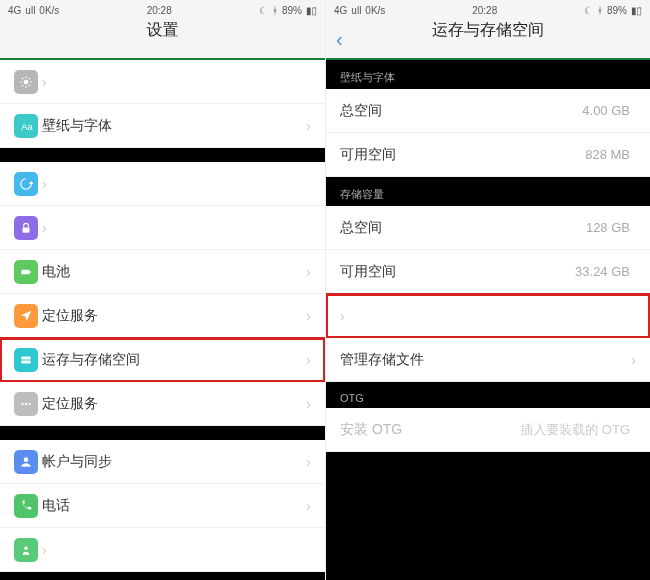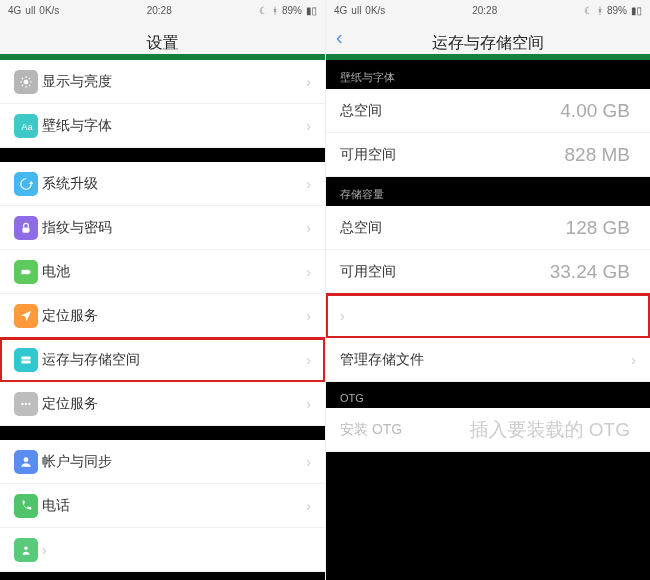--- a/index.html
+++ b/index.html
@@ -2,31 +2,31 @@
 <html><head>
 <meta charset="utf-8">
 <style>
 *{box-sizing:border-box;margin:0;padding:0;font-family:-apple-system,"Helvetica Neue",Arial,sans-serif}
 body{width:650px;height:580px;background:#fff;overflow:hidden}
 .screens{display:flex;width:650px;height:580px}
 .screen{width:325px;height:580px;background:#000000;display:flex;flex-direction:column;overflow:hidden}
 .screen+.screen{border-left:1px solid #eee}
 .status-bar{height:20px;display:flex;align-items:center;justify-content:space-between;padding:0 8px;font-size:10px;color:#555;background:#f5f5f5}
 .status-left,.status-right{display:flex;align-items:center;gap:4px}
-.nav-bar{height:40px;display:flex;align-items:flex-end;justify-content:center;position:relative;background:#f5f5f5;border-bottom:6px solid #15803d}
+.nav-bar{height:40px;display:flex;align-items:flex-start;justify-content:center;position:relative;background:#f5f5f5;border-bottom:2px solid #15803d}
 .nav-back{position:absolute;left:10px;top:50%;transform:translateY(-50%);color:#4a90e2;font-size:20px}
 .nav-title{font-size:16px;color:#222;font-weight:500}
 .content{flex:1;overflow:hidden}
 .section-header{font-size:11px;color:#aaa;padding:10px 14px 4px}
 .row{height:44px;display:flex;align-items:center;padding:0 14px;background:#fff;border-bottom:1px solid #f0f0f0;position:relative}
 .row.gap-before{margin-top:14px}
 .row .icon{width:24px;height:24px;border-radius:5px;display:flex;align-items:center;justify-content:center;margin-right:4px;flex-shrink:0}
 .row .icon svg{width:14px;height:14px;fill:#fff}
 .row .label{font-size:14px;color:#333;flex:1}
-.row .value{font-size:19px;color:#aaa;margin-right:6px}
+.row .value{font-size:13px;color:#aaa;margin-right:6px}
 .row .chev{color:#ccc;font-size:14px}
 .row.faded .label{color:#bbb}
 .row.faded .value{color:#ccc}
 .highlight{outline:3px solid #d92020;outline-offset:-2px}
 .ic-gray{background:#b6b6b6}.ic-teal{background:#3ec9c9}.ic-skyblue{background:#45b8f0}
 .ic-purple{background:#8e6ce6}.ic-green{background:#5ec95e}.ic-orange{background:#ff9a3c}
 .ic-cyan{background:#2fc8d0}.ic-gray2{background:#bdbdbd}.ic-blue{background:#5b8df0}
 .ic-green2{background:#4fc46b}.ic-green3{background:#59c97a}
 </style>
 </head>
@@ -53,49 +53,46 @@
       <div class="nav-title">设置</div>
     </div>
     <div class="content" id="left-content">
         <div class="row">
           <span class="icon ic-gray">
             <svg viewBox="0 0 24 24">
               <circle cx="12" cy="12" r="4"></circle>
               <path d="M12 2v3M12 19v3M2 12h3M19 12h3M4.9 4.9l2.1 2.1M17 17l2.1 2.1M4.9 19.1L7 17M17 7l2.1-2.1" stroke="#fff" stroke-width="2"></path>
             </svg>
           </span>
-          <span class="label">显示与亮度</span>
           <span class="chev">›</span>
         </div>
         <div class="row">
           <span class="icon ic-teal">
             <svg viewBox="0 0 24 24">
               <text x="4" y="18" font-size="16" fill="#fff">Aa</text>
             </svg>
           </span>
           <span class="label">壁纸与字体</span>
           <span class="chev">›</span>
         </div>
         <div class="row gap-before">
           <span class="icon ic-skyblue">
             <svg viewBox="0 0 24 24">
               <path d="M12 4a8 8 0 108 8h-3l4-5 4 5h-3A10 10 0 1112 2z"></path>
             </svg>
           </span>
-          <span class="label">系统升级</span>
           <span class="chev">›</span>
         </div>
         <div class="row">
           <span class="icon ic-purple">
             <svg viewBox="0 0 24 24">
               <rect x="6" y="11" width="12" height="9" rx="2"></rect>
               <path d="M8 11V8a4 4 0 018 0v3" fill="none" stroke="#fff" stroke-width="2"></path>
             </svg>
           </span>
-          <span class="label">指纹与密码</span>
           <span class="chev">›</span>
         </div>
         <div class="row">
           <span class="icon ic-green">
             <svg viewBox="0 0 24 24">
               <rect x="4" y="8" width="14" height="8" rx="2"></rect>
               <rect x="18" y="10" width="2" height="4"></rect>
             </svg>
           </span>
           <span class="label">电池</span>

